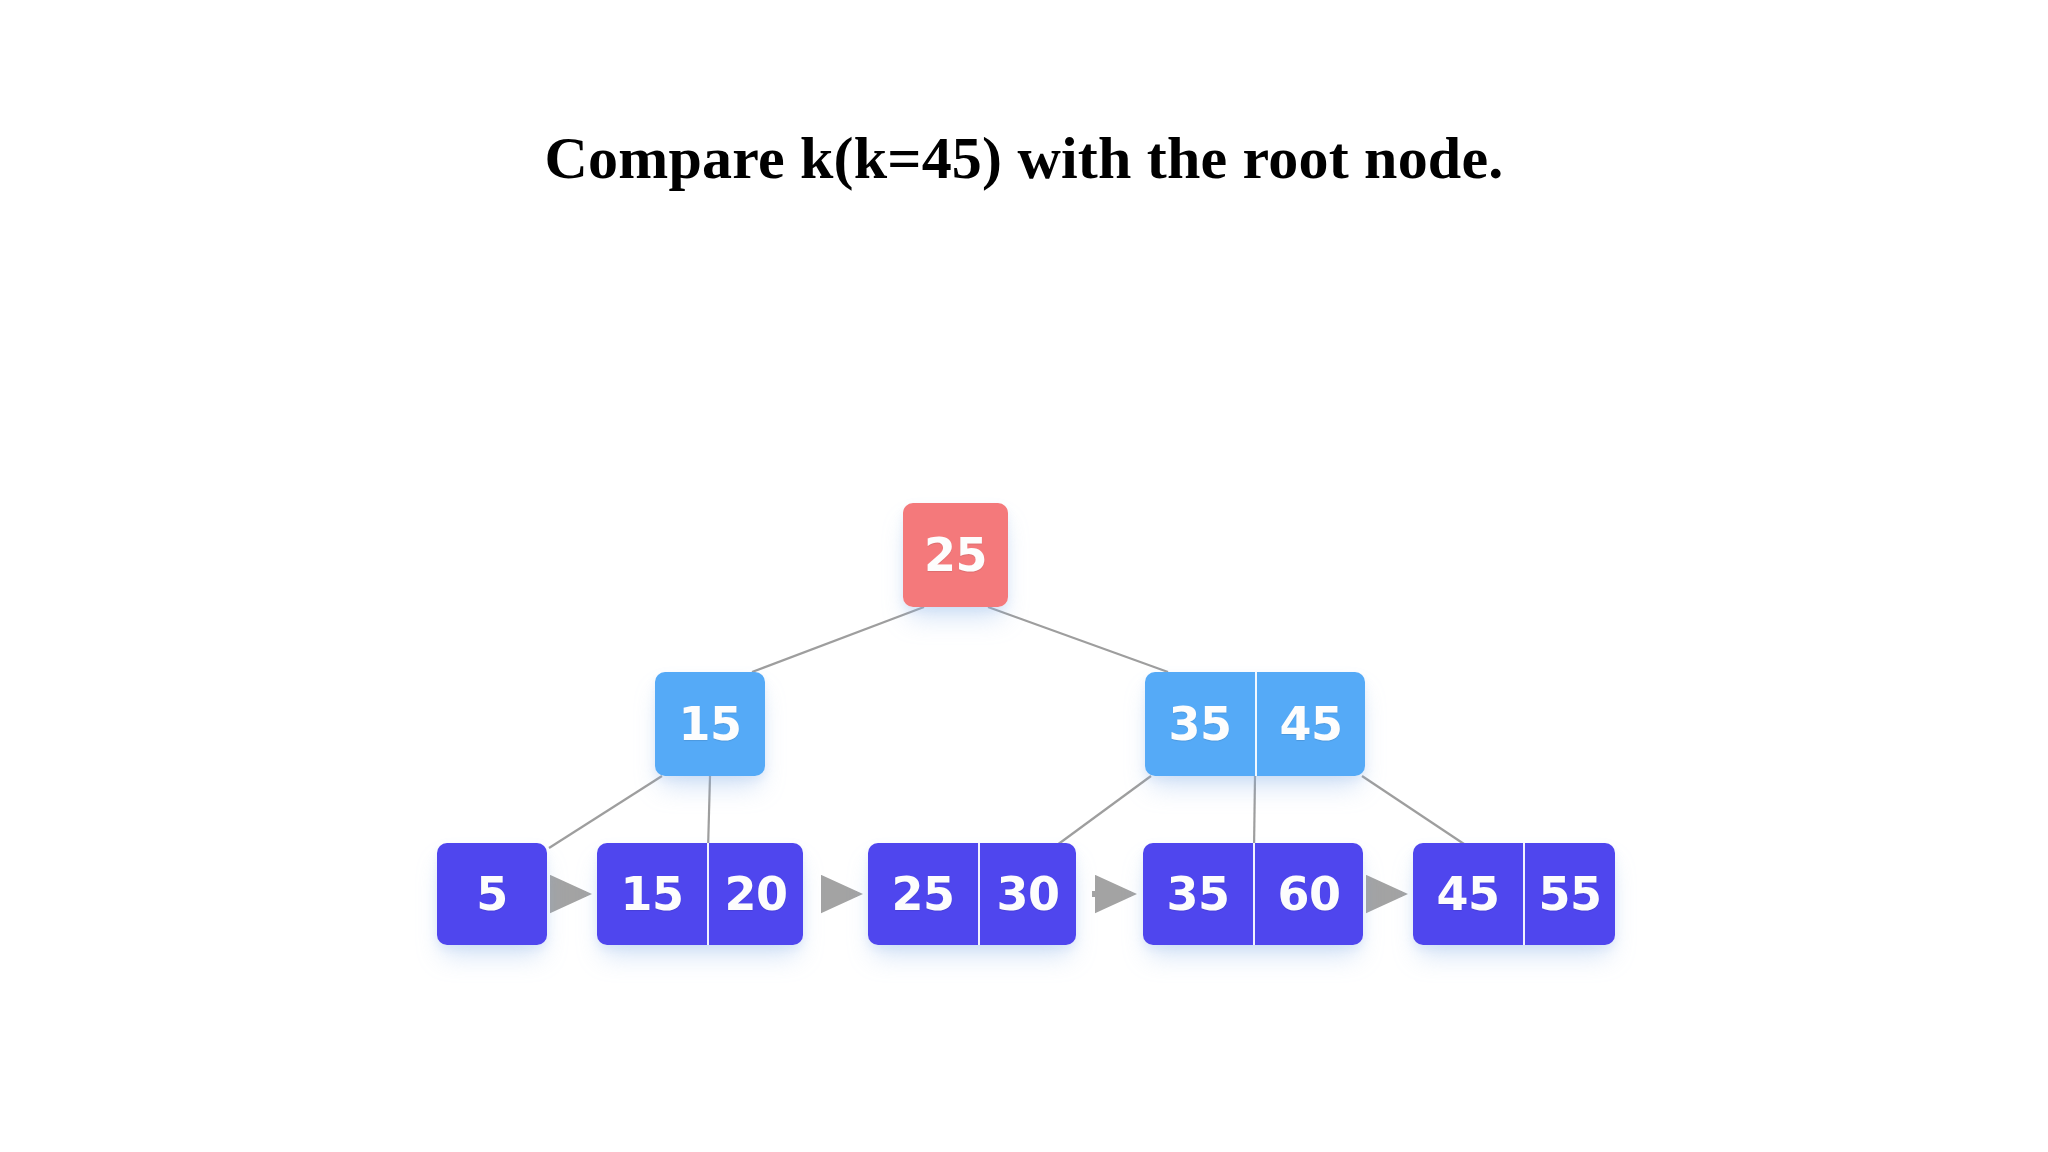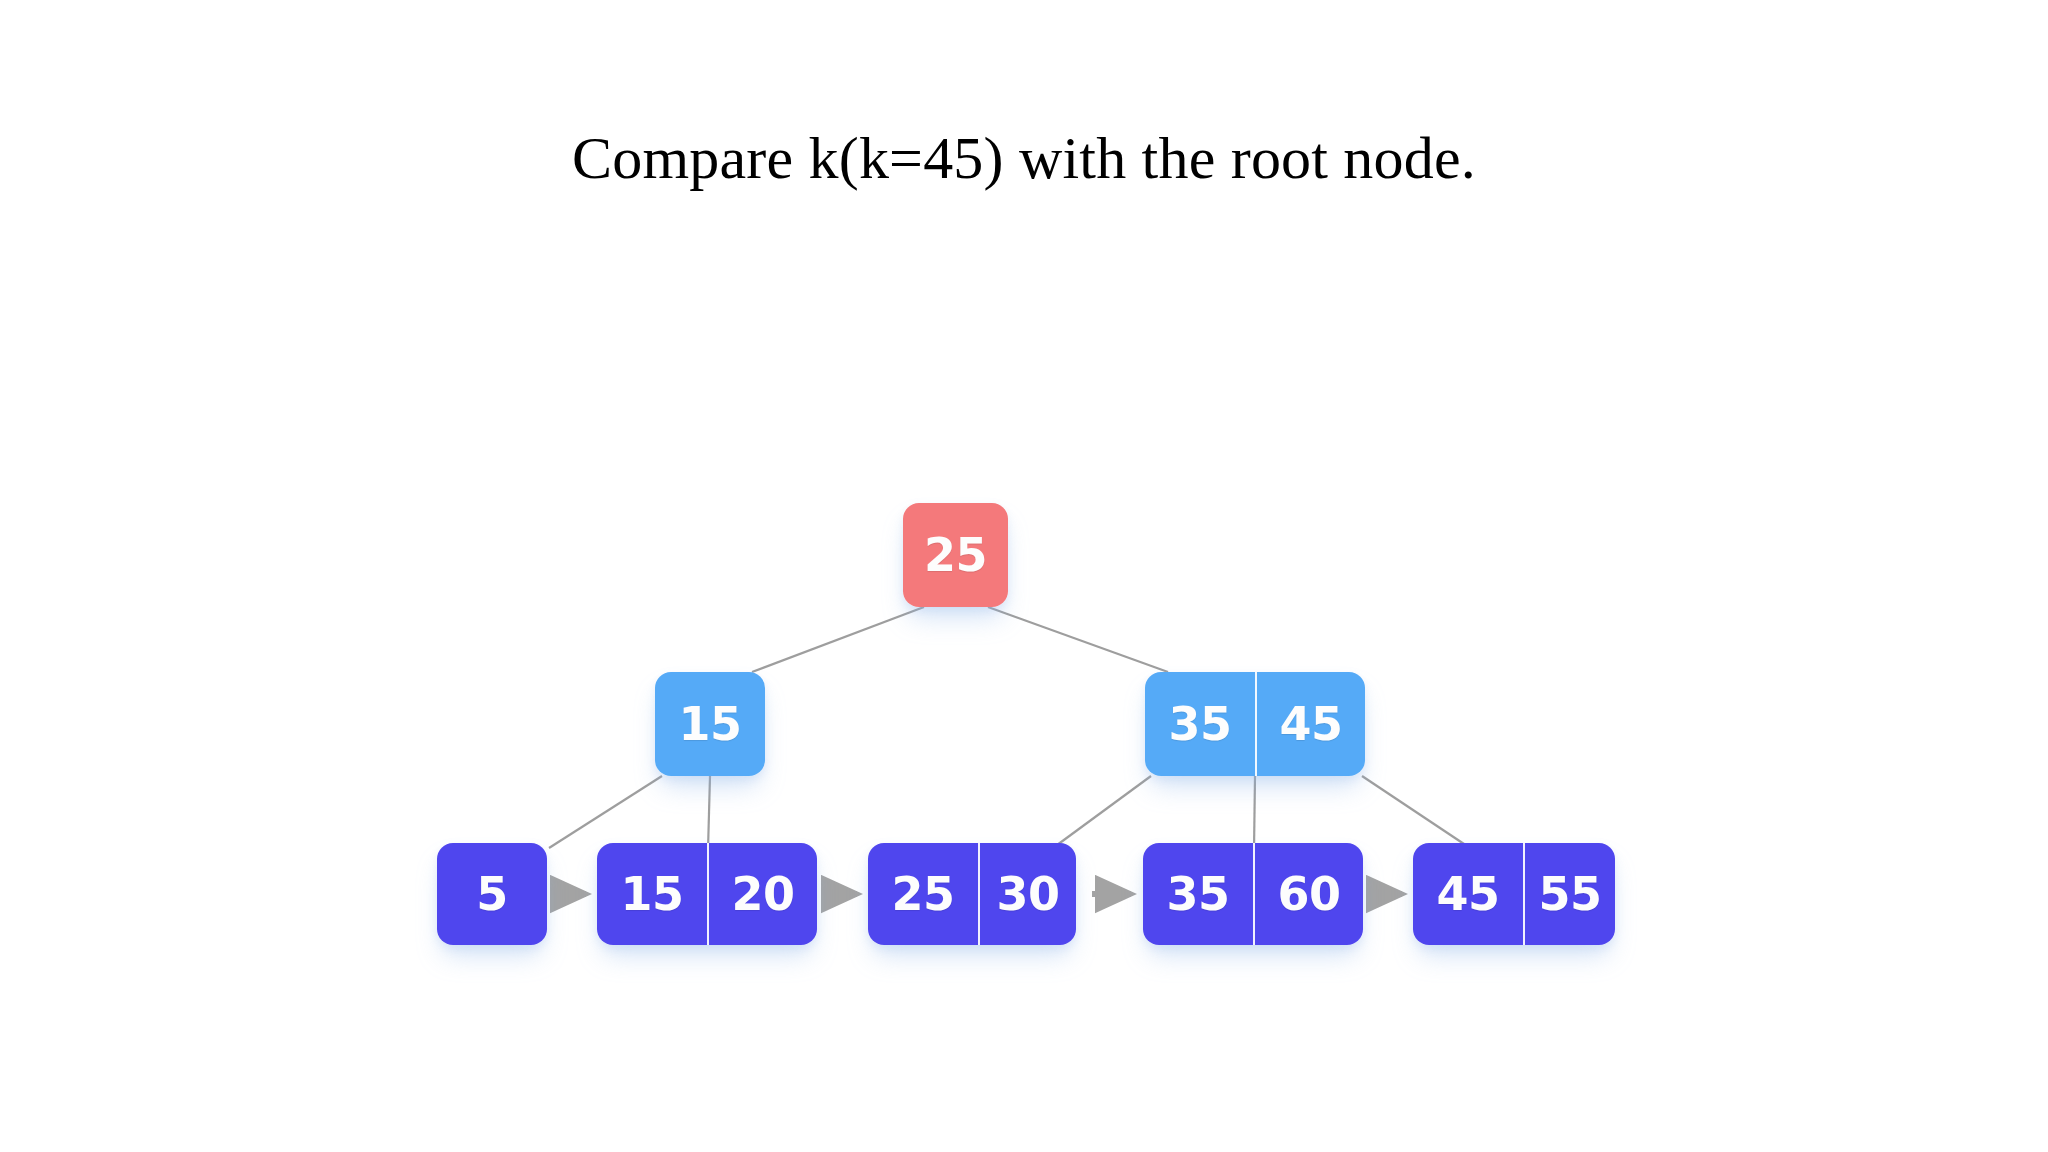--- a/index.html
+++ b/index.html
@@ -22,42 +22,42 @@
 
   
   #title {
     position: absolute;
     left: 0;
     top: 124px;
     width: 2048px;
     text-align: center;
     font-family: "Liberation Serif", "DejaVu Serif", serif;
     font-size: 60px;
-    font-weight: 400;
+    font-weight: 700;
     color: #000000;
     letter-spacing: 0.2px;
     white-space: nowrap;
   }
 
   
   #edges {
     position: absolute;
     left: 0;
     top: 0;
     width: 2048px;
     height: 1152px;
     pointer-events: none;
   }
 
   
   .node {
     position: absolute;
     display: flex;
     flex-direction: row;
-    border-radius: 16px;
+    border-radius: 10px;
     overflow: hidden;
     box-shadow: 0 16px 26px -6px rgba(140, 180, 235, 0.38),
                 0 4px 10px rgba(150, 185, 235, 0.20);
   }
   .cell {
     display: flex;
     align-items: center;
     justify-content: center;
     font-family: "DejaVu Sans", "Liberation Sans", sans-serif;
     font-weight: 700;
@@ -128,21 +128,21 @@
     <div class="cell" style="width:110px; height:104px;">35</div>
     <div class="cell" style="width:110px; height:104px;">45</div>
   </div>
 
   <div class="node lvl-leaf" style="left:437px; top:843px;">
     <div class="cell" style="width:110px; height:102px;">5</div>
   </div>
 
   <div class="node lvl-leaf" style="left:597px; top:843px;">
     <div class="cell" style="width:110px; height:102px;">15</div>
-    <div class="cell" style="width:110px; height:102px;">20</div>
+    <div class="cell" style="width:96px; height:102px;">20</div>
   </div>
 
   <div class="node lvl-leaf" style="left:868px; top:843px;">
     <div class="cell" style="width:110px; height:102px;">25</div>
     <div class="cell" style="width:98px; height:102px;">30</div>
   </div>
 
   <div class="node lvl-leaf" style="left:1143px; top:843px;">
     <div class="cell" style="width:110px; height:102px;">35</div>
     <div class="cell" style="width:110px; height:102px;">60</div>

